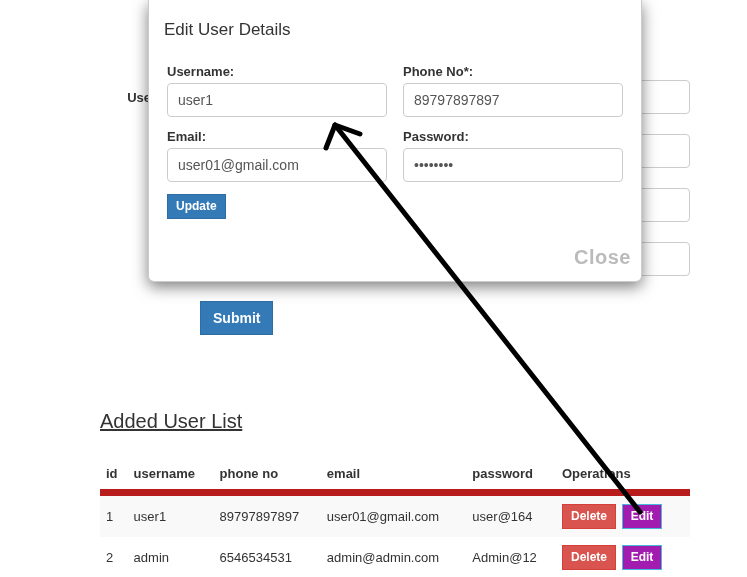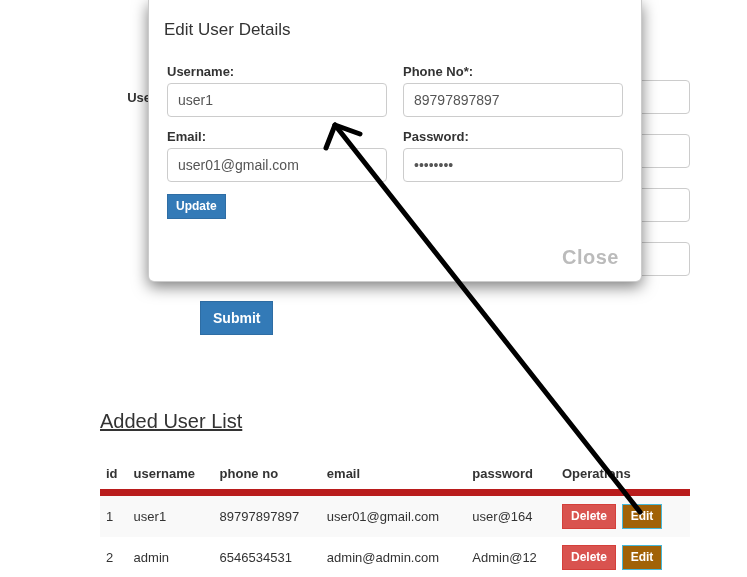--- a/index.html
+++ b/index.html
@@ -65,21 +65,21 @@
     }
     .btn-primary {
       background-color: #337ab7;
       border-color: #2e6da4;
     }
     .btn-danger {
       background-color: #d9534f;
       border-color: #d43f3a;
     }
     .btn-info {
-      background-color: #a16207;
+      background-color: #a21caf;
       border-color: #46b8da;
     }
     .btn-sm {
       padding: 3px 8px;
       font-size: 12px;
     }
     
     
     .modal {
       position: absolute;
@@ -123,21 +123,21 @@
       width: 100%;
       height: 34px;
       border: 1px solid #ccc;
       border-radius: 4px;
       padding: 6px 10px;
       font-size: 14px;
       color: #555;
       font-family: inherit;
     }
     .modal-footer {
-      padding: 12px 22px;
+      padding: 12px 10px;
       text-align: right;
     }
     .close-text {
       font-size: 20px;
       font-weight: bold;
       color: #bbb;
       cursor: pointer;
       letter-spacing: 0.5px;
     }
     

